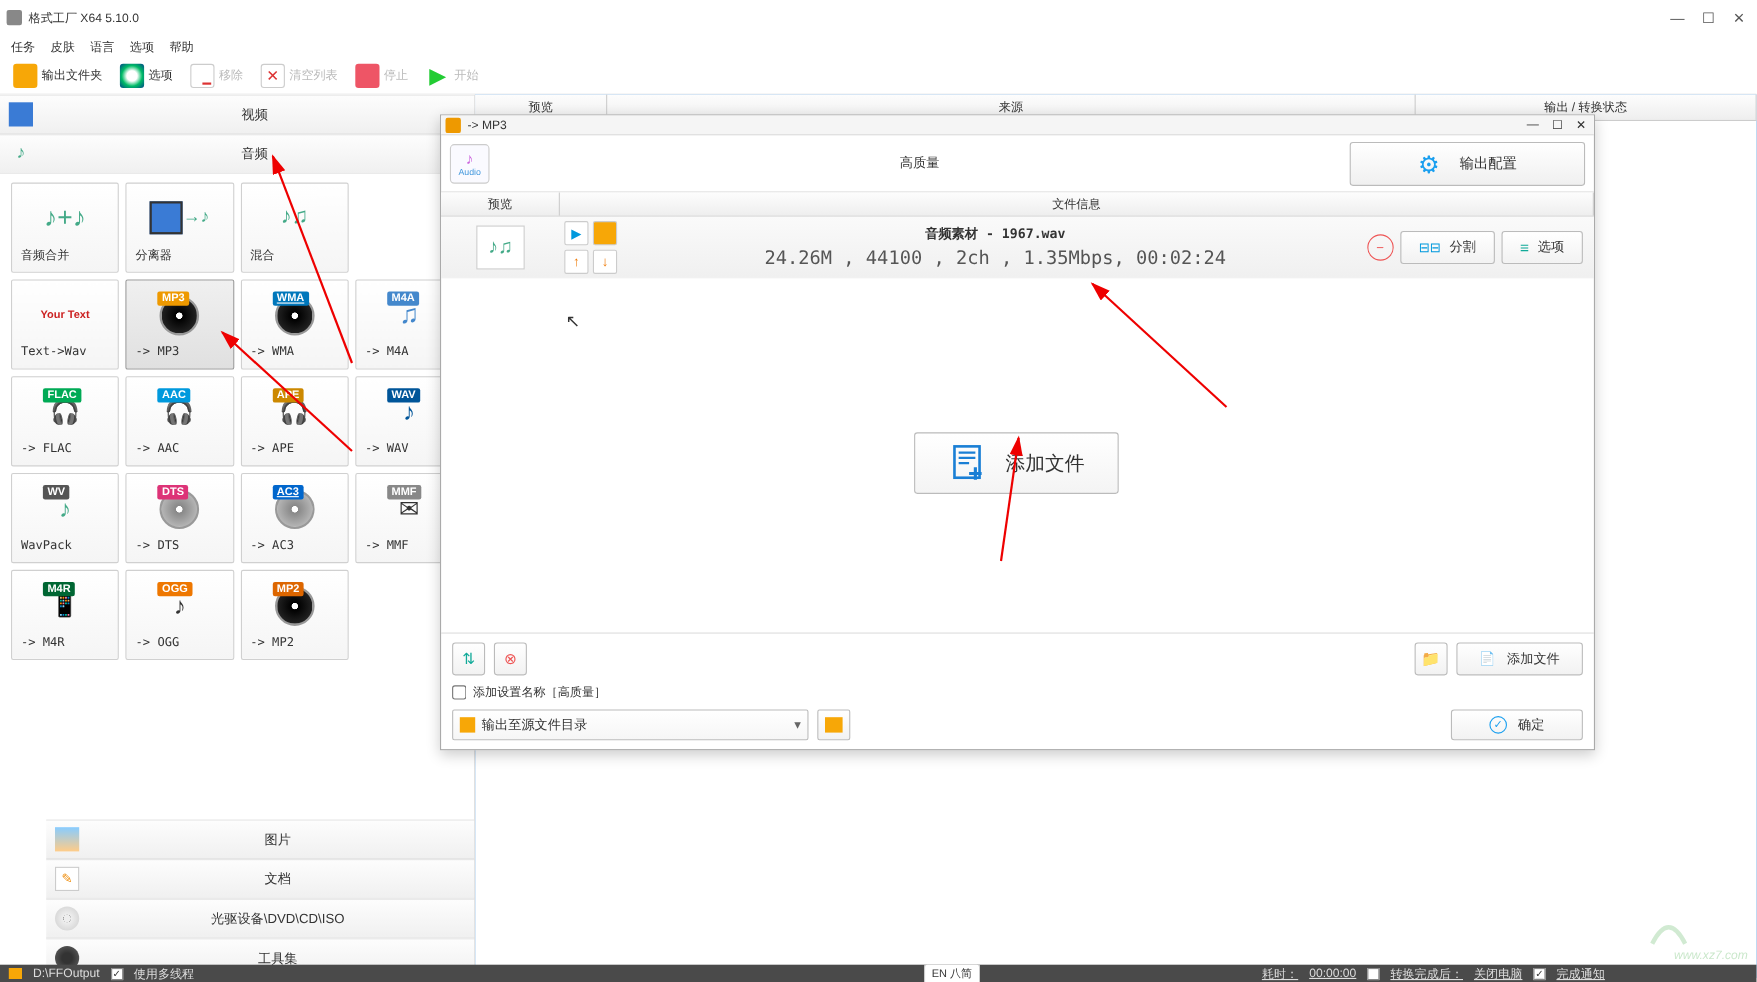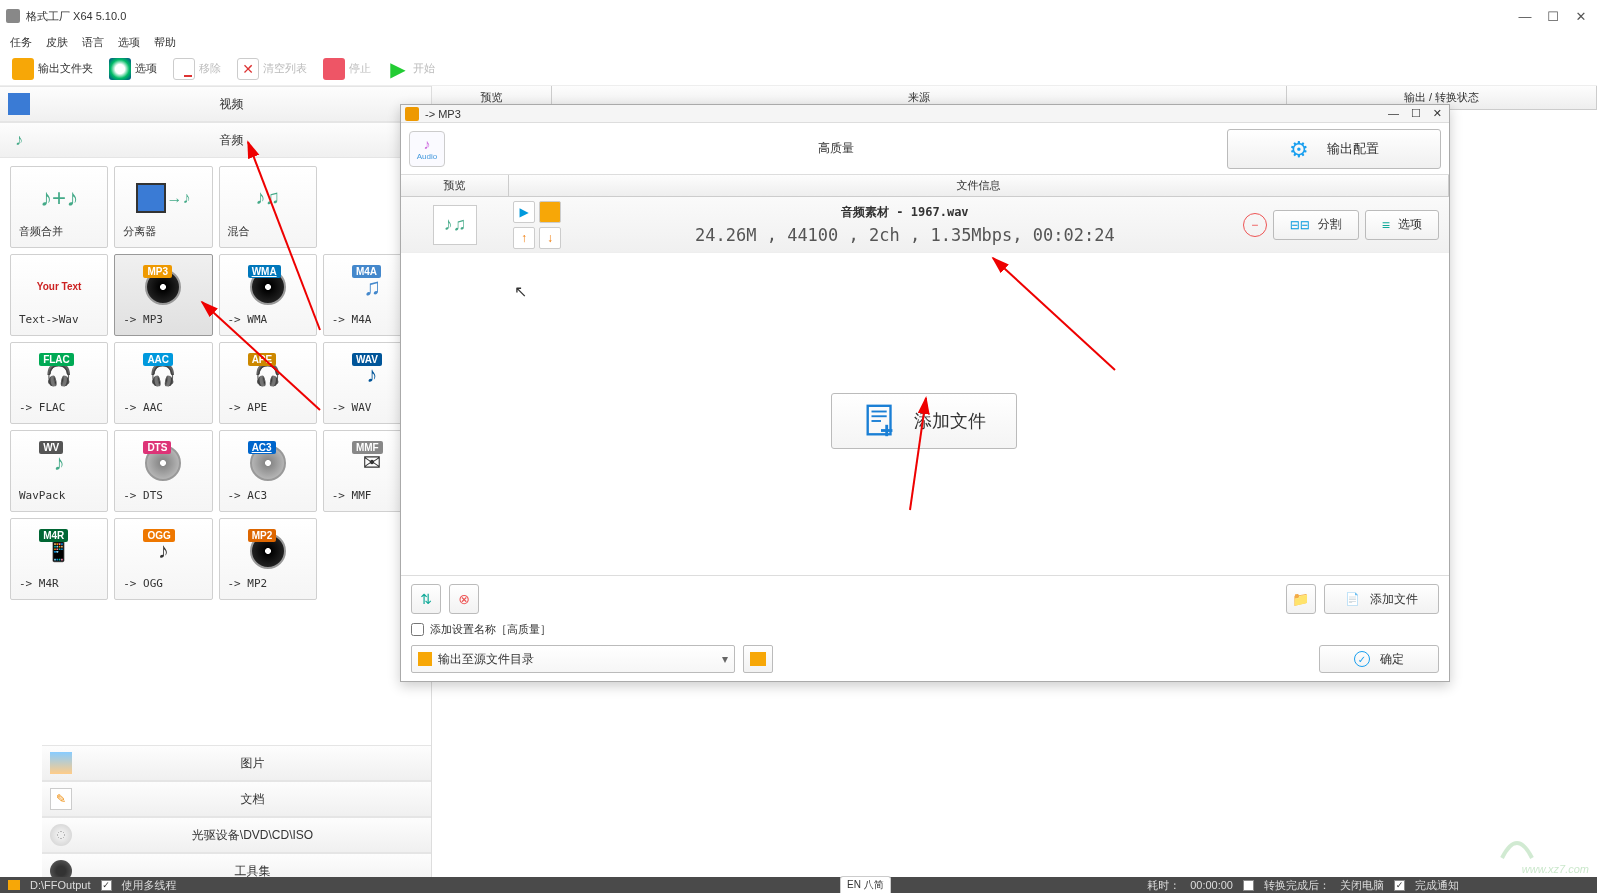--- a/index.html
+++ b/index.html
@@ -115,21 +115,21 @@
   .out-combo .fold { width:14px; height:14px; background:#f7a707; margin-right:6px; }
   .out-combo .caret { margin-left:auto; color:#666; }
   .folder-btn { width: 30px; height: 28px; border:1px solid #bbb; border-radius:2px; background:linear-gradient(#fff,#f2f2f2); display:flex; align-items:center; justify-content:center; cursor:pointer; }
   .folder-btn .f { width:16px; height:14px; background:#f7a707; }
   .ok-btn { width: 120px; height: 28px; border:1px solid #bbb; border-radius:3px; background:linear-gradient(#fff,#f2f2f2); display:flex; align-items:center; justify-content:center; gap:10px; cursor:pointer; }
   .ok-circ { width:16px; height:16px; border:1.5px solid #1a9fef; border-radius:50%; display:flex; align-items:center; justify-content:center; color:#1a9fef; font-size:10px; }
   
   
   .statusbar { position: absolute; bottom: 0; left: 0; right: 0; height: 16px; background: #4a4a4a; color: #ddd; display: flex; align-items: center; padding: 0 8px; font-size: 11px; gap: 10px; }
   .statusbar .fold-ic { width:12px; height:10px; background:#f7a707; }
-  .statusbar .sb-right { margin-left: auto; display: flex; align-items: center; gap: 10px; }
+  .statusbar .sb-right { margin-left: auto; display: flex; align-items: center; gap: 10px; text-decoration: underline; }
   .sb-cb { width:11px; height:11px; border:1px solid #888; background:#fff; display:inline-flex; align-items:center; justify-content:center; font-size:9px; color:#333; }
   
   
   .arrow { position: absolute; pointer-events: none; }
   
   
   .cursor { position: absolute; top: 282px; left: 514px; font-size: 16px; pointer-events:none; }
   
   .lang-pill { position:absolute; bottom:0; left:840px; background:#fff; border:1px solid #ccc; border-bottom:none; padding:1px 6px; font-size:10px; border-radius:3px 3px 0 0; color:#333; }
   

